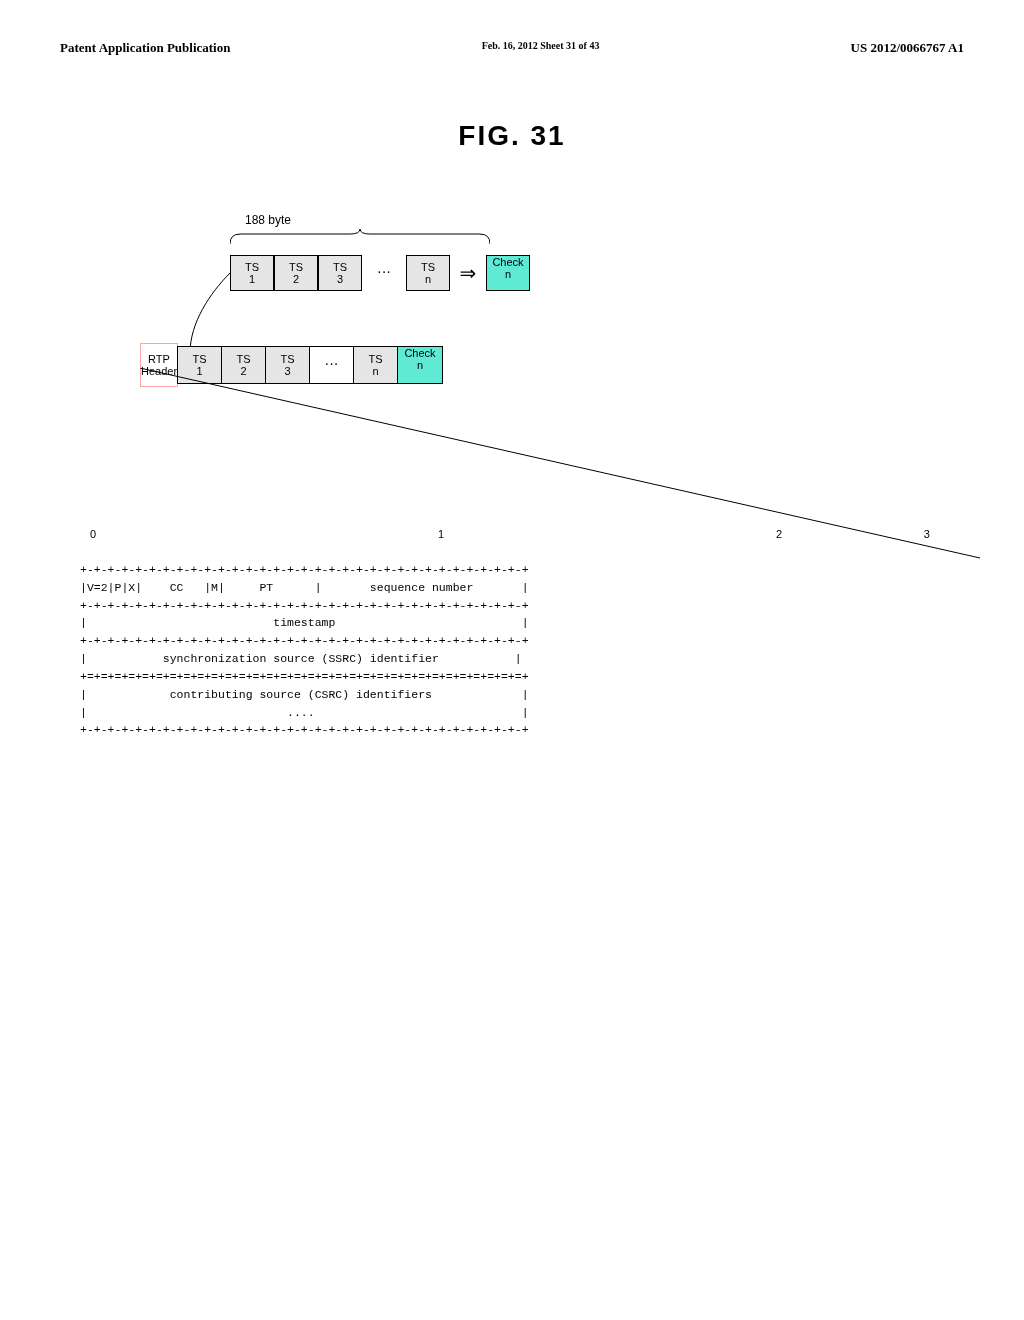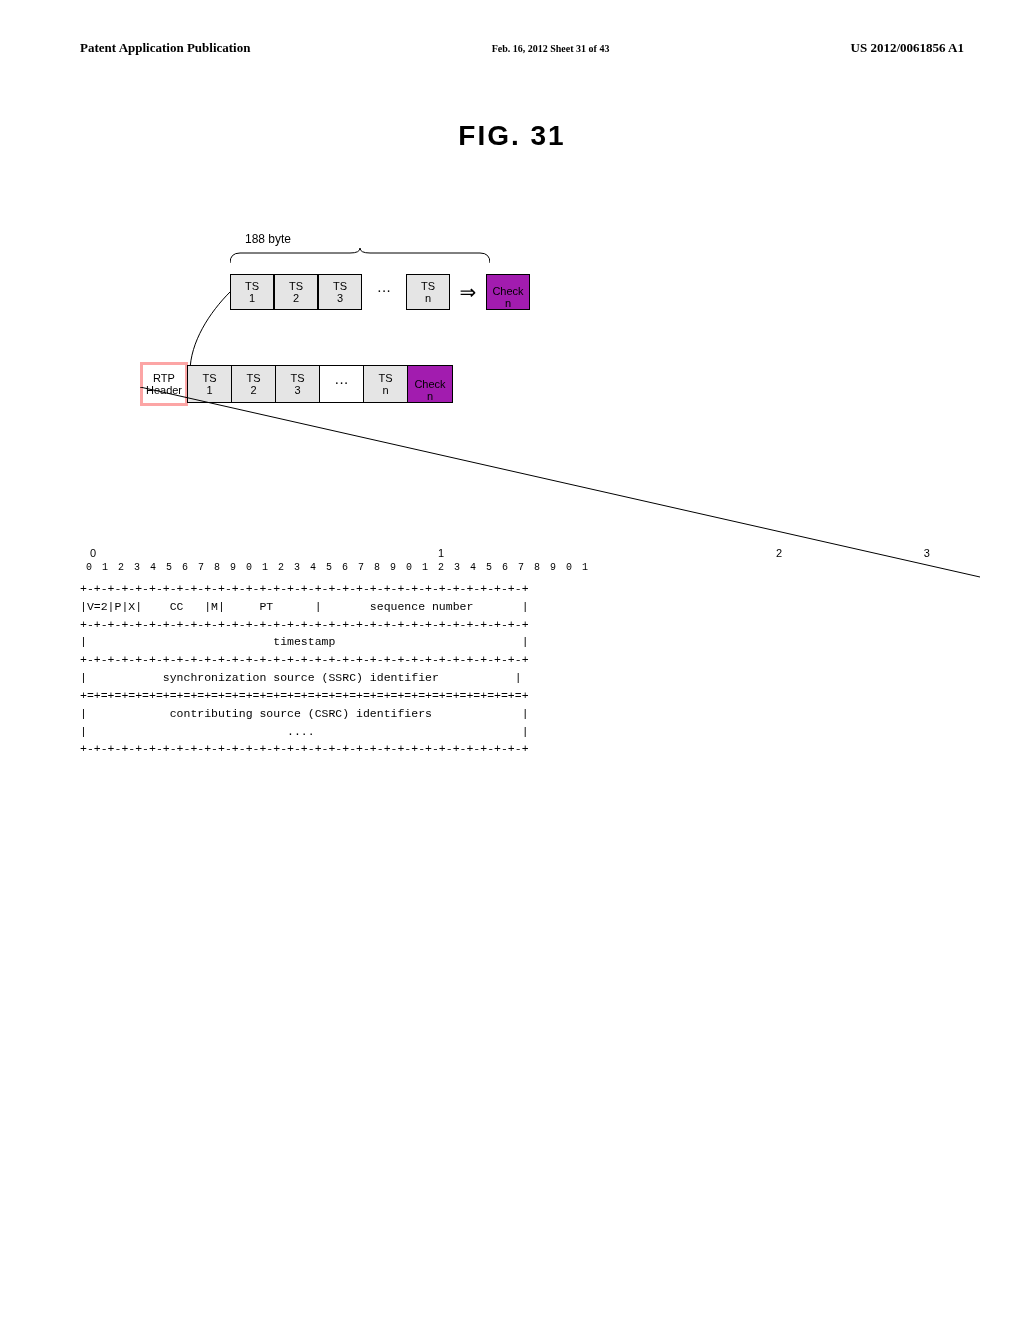--- a/index.html
+++ b/index.html
@@ -8,22 +8,21 @@
       height: 1320px;
       background: #fff;
       font-family: 'Times New Roman', Times, serif;
       position: relative;
       overflow: hidden;
     }
 
     .page-header {
       display: flex;
       justify-content: space-between;
-      align-items: center;
-      padding: 40px 60px 20px 80px;
+      padding: 40px 60px 20px 60px;
       font-size: 14px;
     }
 
     .header-left {
       font-size: 13px;
       font-weight: bold;
     }
 
     .header-center {
       font-size: 10px;
@@ -39,21 +38,21 @@
       text-align: center;
       font-size: 28px;
       font-weight: bold;
       font-family: Arial, sans-serif;
       margin-top: 44px;
       letter-spacing: 2px;
     }
 
     .diagram-area {
       position: relative;
-      margin-top: 80px;
+      margin-top: 61px;
       margin-left: 60px;
       width: 900px;
       height: 680px;
     }
 
     
     .brace-label {
       position: absolute;
       top: 0px;
       left: 185px;
@@ -108,47 +107,47 @@
       font-size: 20px;
     }
 
     .check-box {
       width: 44px;
       height: 36px;
       border: 1px solid #000;
       display: flex;
       flex-direction: column;
       align-items: center;
-      justify-content: flex-end;
+      justify-content: flex-start;
       font-size: 11px;
       font-family: Arial, sans-serif;
-      background: #a21caf;
+      background: #5eead4;
     }
 
     
     .curve-svg {
       position: absolute;
       top: 60px;
       left: 120px;
     }
 
     
     .rtp-row {
       position: absolute;
       top: 130px;
       left: 80px;
       display: flex;
       align-items: center;
       gap: 0;
     }
 
     .rtp-box {
-      width: 48px;
+      width: 38px;
       height: 44px;
-      border: 3px solid #fca5a5;
+      border: 1px solid #fca5a5;
       display: flex;
       flex-direction: column;
       align-items: center;
       justify-content: center;
       font-size: 11px;
       font-family: Arial, sans-serif;
       background: #fff;
     }
 
     
@@ -175,21 +174,21 @@
       white-space: pre;
       margin: 0;
     }
   </style>
 </head>
 <body>
 
 <div class="page-header">
   <span class="header-left">Patent Application Publication</span>
   <span class="header-center">Feb. 16, 2012   Sheet 31 of 43</span>
-  <span class="header-right">US 2012/0061856 A1</span>
+  <span class="header-right">US 2012/0066767 A1</span>
 </div>
 
 <div class="figure-title">FIG. 31</div>
 
 <div class="diagram-area">
 
   <div class="brace-label">188 byte</div>
 
   <svg class="brace-svg" width="260" height="20">
 
@@ -260,23 +259,20 @@
     <line x1="0" y1="0" x2="840" y2="190" stroke="#000" stroke-width="1"></line>
   </svg>
 
   <div style="position:absolute; top:315px; left:20px; width:860px; font-size:11px; font-family:Arial,sans-serif; display:flex; justify-content:space-between; padding:0 10px;">
     <span>0</span>
     <span style="margin-left:200px;">1</span>
     <span style="margin-left:190px;">2</span>
     <span>3</span>
   </div>
 
-  <div style="position:absolute; top:330px; left:20px; width:860px; font-size:10px; font-family:'Courier New',monospace; letter-spacing:2px; padding:0 6px;">
-    <span>0 1 2 3 4 5 6 7 8 9 0 1 2 3 4 5 6 7 8 9 0 1 2 3 4 5 6 7 8 9 0 1</span>
-  </div>
 
   <div class="packet-table" style="top:348px;">
     <pre class="packet-pre">+-+-+-+-+-+-+-+-+-+-+-+-+-+-+-+-+-+-+-+-+-+-+-+-+-+-+-+-+-+-+-+-+
 |V=2|P|X|    CC   |M|     PT      |       sequence number       |
 +-+-+-+-+-+-+-+-+-+-+-+-+-+-+-+-+-+-+-+-+-+-+-+-+-+-+-+-+-+-+-+-+
 |                           timestamp                           |
 +-+-+-+-+-+-+-+-+-+-+-+-+-+-+-+-+-+-+-+-+-+-+-+-+-+-+-+-+-+-+-+-+
 |           synchronization source (SSRC) identifier           |
 +=+=+=+=+=+=+=+=+=+=+=+=+=+=+=+=+=+=+=+=+=+=+=+=+=+=+=+=+=+=+=+=+
 |            contributing source (CSRC) identifiers             |

